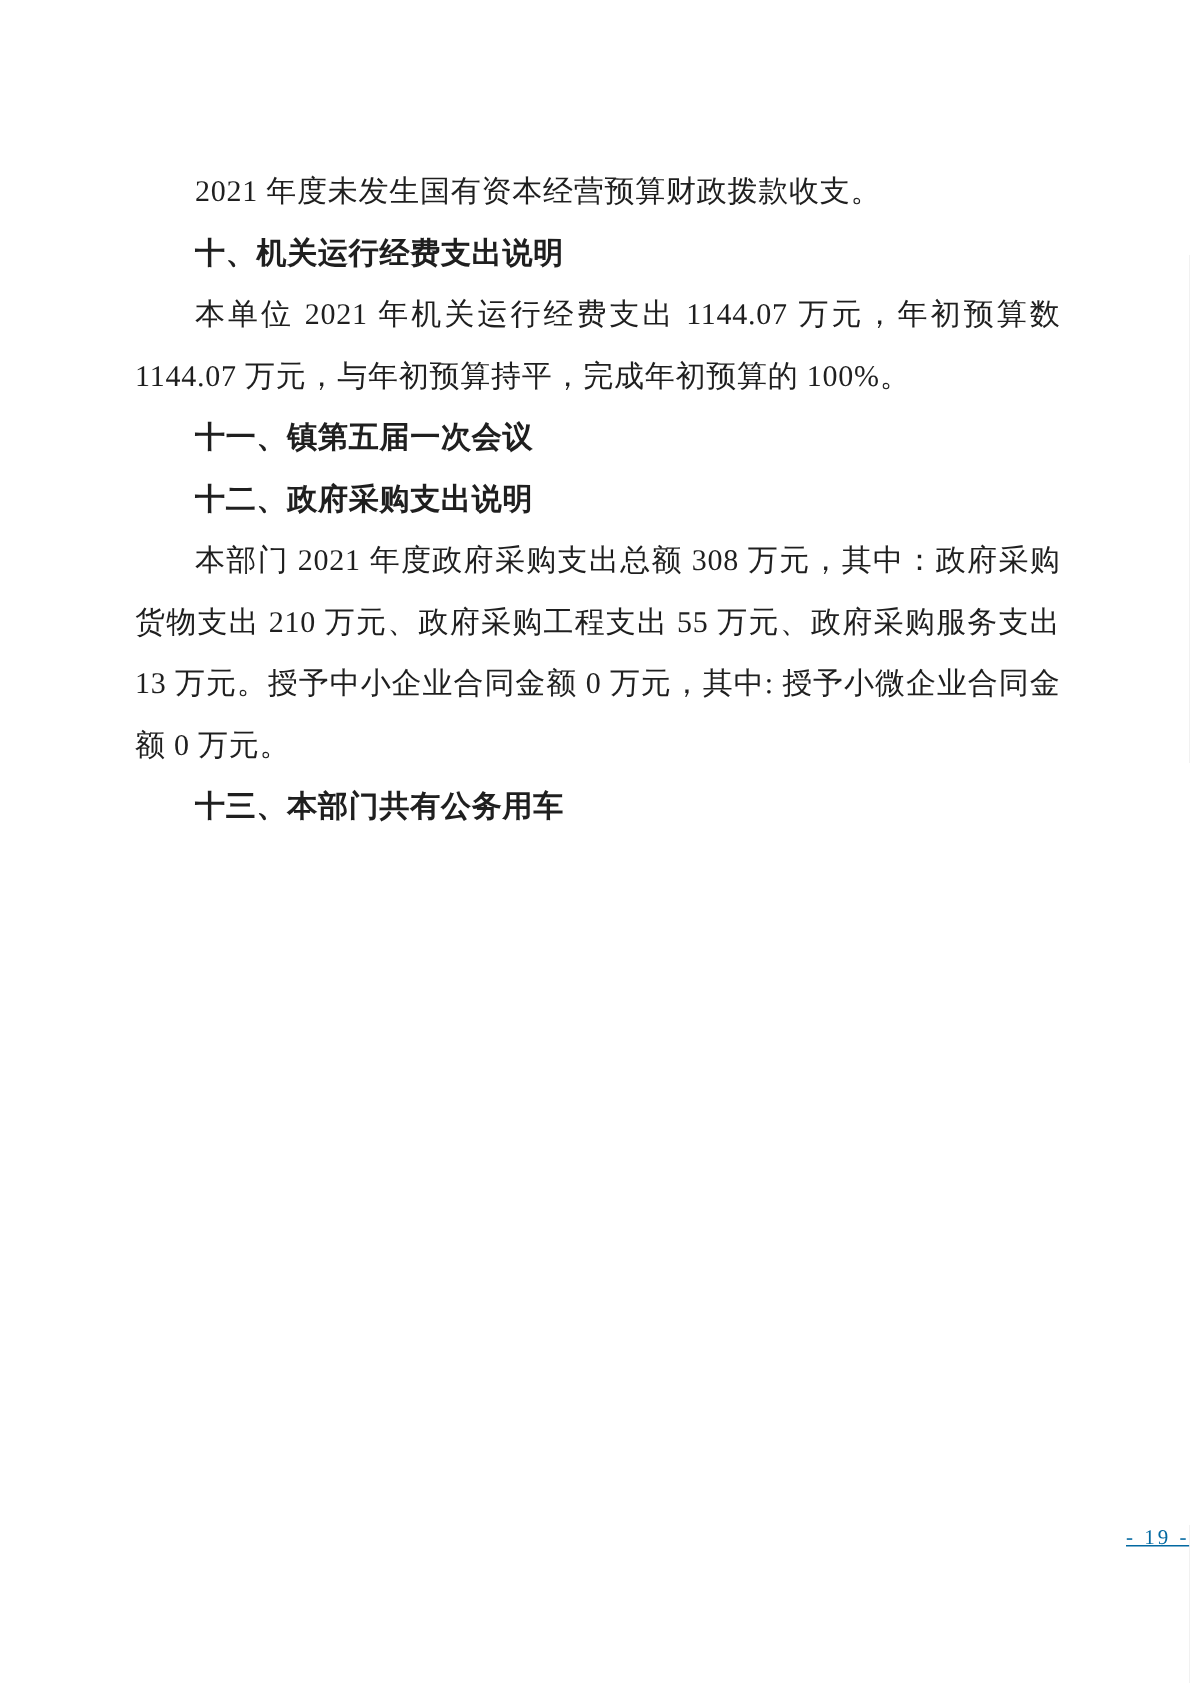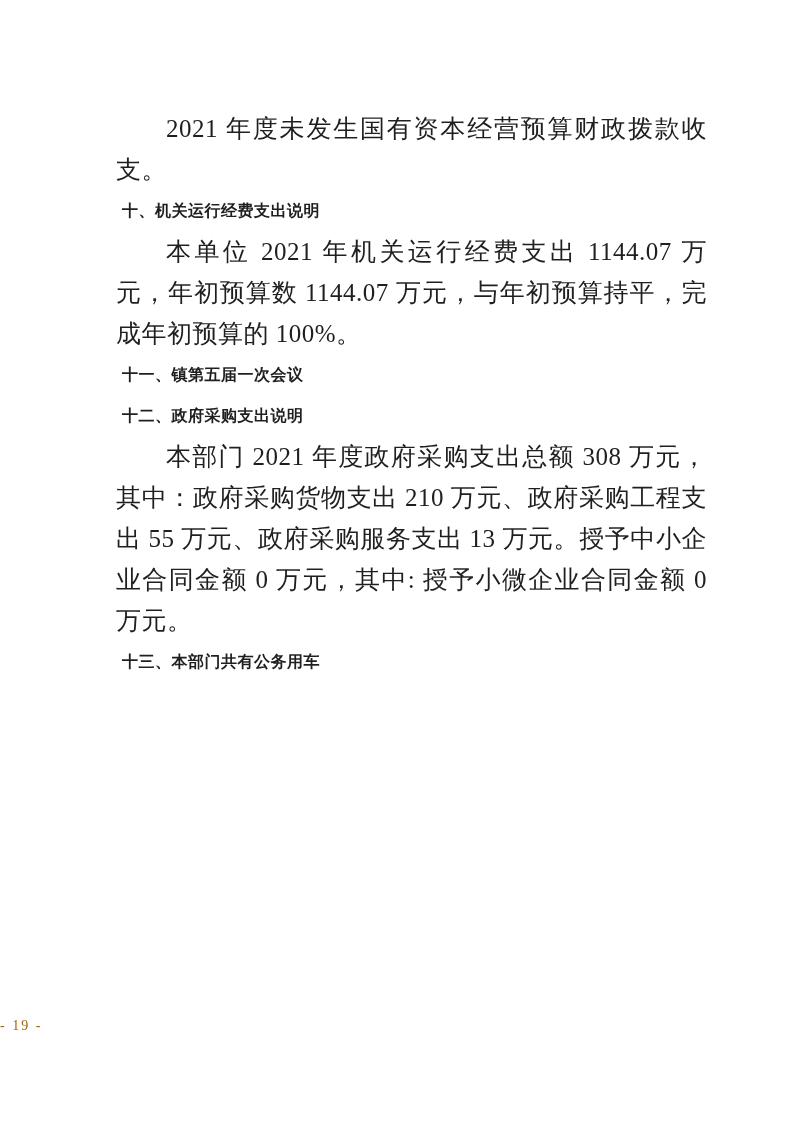--- a/index.html
+++ b/index.html
@@ -14,44 +14,44 @@
     color: #1f1f1f;
     overflow: hidden;
   }
   .content {
     position: absolute;
     left: 90px;
     top: 108px;
     width: 617px;
   }
   .block-paragraph {
-    font-size: 25px;
+    font-size: 20px;
     line-height: 41px;
     text-align: justify;
     text-justify: inter-ideograph;
     text-indent: 2em;
     letter-spacing: 0.5px;
-    margin-left: 26px;
   }
   .block-heading {
-    font-size: 16px;
+    font-size: 20px;
     line-height: 41px;
     font-weight: bold;
     text-indent: 2em;
     letter-spacing: 0.5px;
   }
   .page-footer {
     position: absolute;
     bottom: 88px;
     left: 0;
     width: 100%;
-    text-align: left;
+    text-align: right;
     font-size: 14px;
     letter-spacing: 2px;
-    color: #a16207;
+    color: #0369a1;
+    text-decoration: underline;
   }
 </style>
 </head>
 <body>
 
 <div class="page">
   <div class="content">
 
     <div class="block-paragraph">2021 年度未发生国有资本经营预算财政拨款收支。</div>
 

